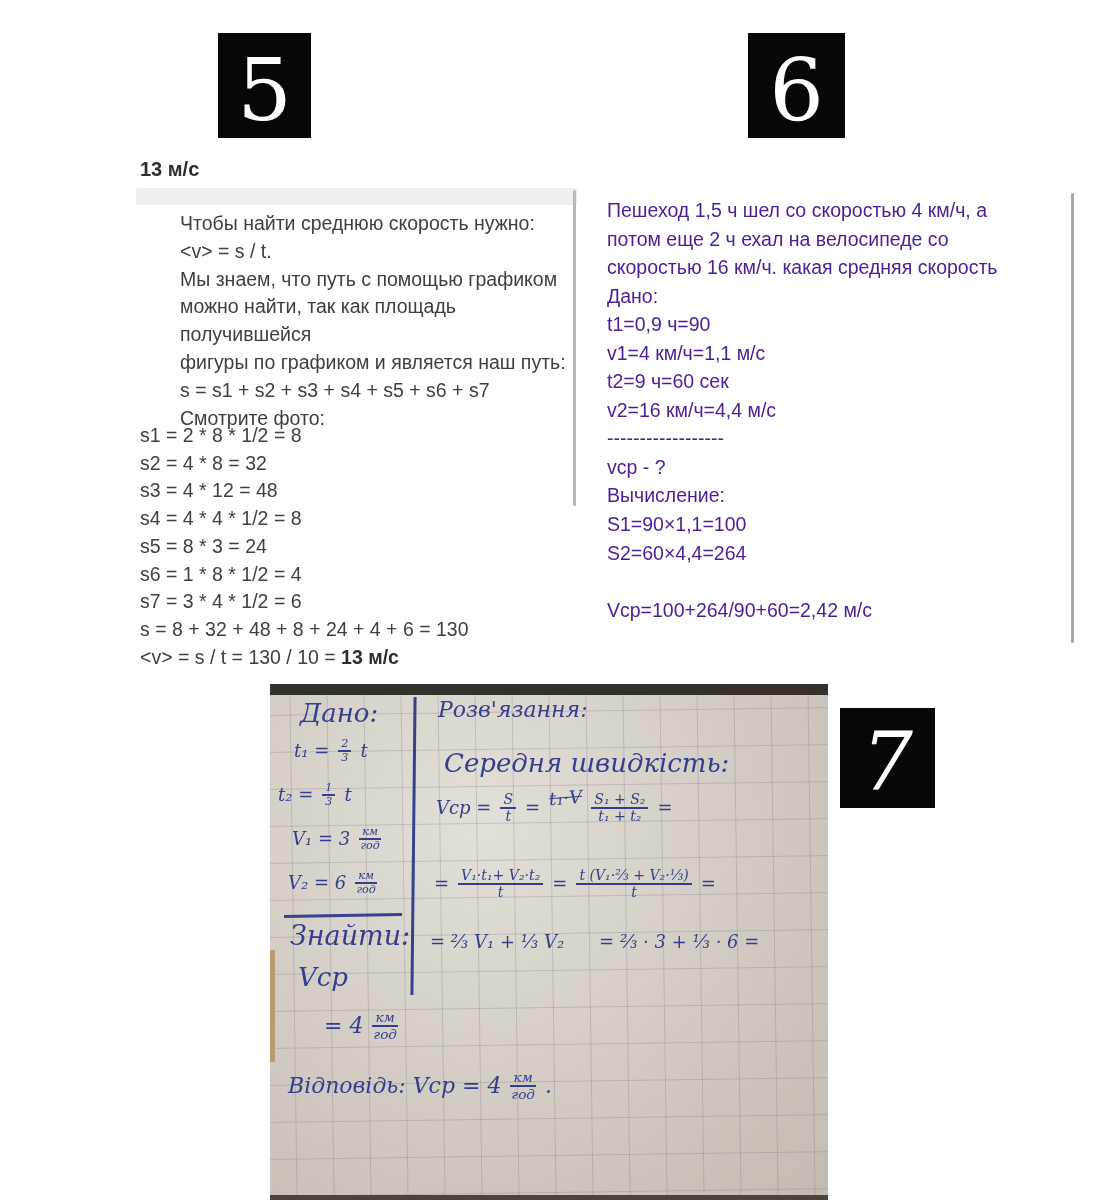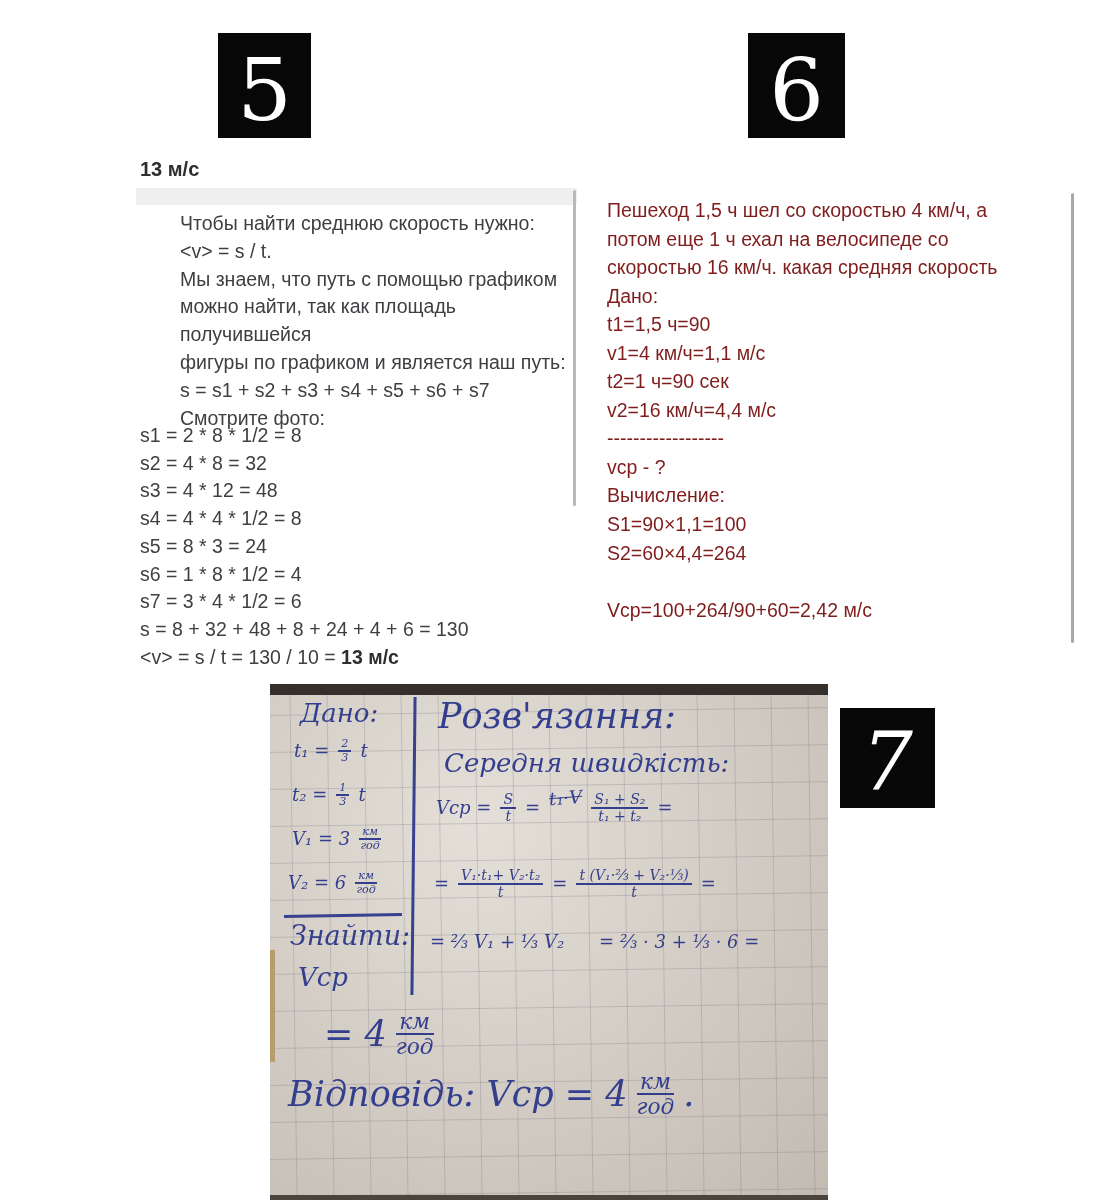--- a/index.html
+++ b/index.html
@@ -18,42 +18,42 @@
   .p5{position:absolute;left:140px;top:158px;width:445px;color:#3d3f42;font-size:19.5px;}
   .p5 .heading{position:absolute;left:0;top:0;font-weight:bold;font-size:20px;color:#2c2e30;}
   .p5 .band{position:absolute;left:-4px;top:30px;width:441px;height:17px;background:#efefef;border-radius:2px;}
   .p5 .para{position:absolute;left:0;top:52px;line-height:27.8px;margin-left:40px;}
   .p5 .calc{position:absolute;left:0;top:264px;line-height:27.7px;}
   .p5 b{color:#2c2e30;}
 
   
   .quote-border{position:absolute;left:573px;top:190px;width:3px;height:316px;background:#b9b9b9;border-radius:2px;}
   .scrollbar-thumb{position:absolute;left:1071px;top:193px;width:3px;height:450px;background:#a8a8a8;border-radius:2px;}
-  .p6{position:absolute;left:607px;top:196px;width:460px;color:#7f1d1d;font-size:19.5px;line-height:28.55px;}
+  .p6{position:absolute;left:607px;top:196px;width:460px;color:#4c1d95;font-size:19.5px;line-height:28.55px;}
   .p6 .line{min-height:28.55px;}
 
   
   .photo{position:absolute;left:270px;top:684px;width:558px;height:516px;overflow:hidden;background:#d2ccc4;
          box-shadow:inset 0 0 46px rgba(70,58,45,0.28);}
   .paper{position:absolute;left:-14px;top:-10px;width:590px;height:540px;transform:rotate(-0.8deg);
          background-color:#d3cdc5;
          background-image:
            linear-gradient(rgba(122,112,132,0.28) 1px, transparent 1px),
            linear-gradient(90deg, rgba(122,112,132,0.28) 1px, transparent 1px),
            radial-gradient(ellipse at 38% 28%, rgba(255,253,246,0.38), rgba(92,80,66,0.16));
          background-size:37px 37px,37px 37px,100% 100%;}
   .photo-topbar{position:absolute;left:0;top:0;width:100%;height:11px;background:#35302b;}
   .photo-bottombar{position:absolute;left:0;bottom:0;width:100%;height:5px;background:#4a443c;}
   .edge-tan{position:absolute;left:0;top:266px;width:5px;height:112px;background:#b99c6d;}
   .ink-divider{position:absolute;left:142px;top:13px;width:2.5px;height:298px;background:#36418f;transform:rotate(0.6deg);}
   .note-underline{position:absolute;left:14px;top:230px;width:118px;height:2.5px;background:#36418f;transform:rotate(-1deg);}
 
   .hw{position:absolute;color:#333e8e;font-family:"DejaVu Serif",serif;font-style:italic;
       white-space:nowrap;line-height:1.05;}
-  .hw26{font-size:26px;} .hw25{font-size:27px;} .hw24{font-size:18px;} .hw27{font-size:35px;}
+  .hw26{font-size:26px;} .hw25{font-size:27px;} .hw24{font-size:18px;} .hw27{font-size:22px;}
   .eq{display:flex;align-items:center;gap:9px;}
   .frac{display:inline-block;vertical-align:middle;text-align:center;line-height:1.08;}
   .frac .fn{display:block;border-bottom:2px solid currentColor;padding:0 3px;}
   .frac .fd{display:block;}
   .frac.small{font-size:0.62em;}
   .frac.big{font-size:0.78em;}
   .strike{text-decoration:line-through;transform:translateY(-10px) rotate(-4deg);display:inline-block;}
   .gapL{margin-left:26px;}
 </style>
 </head>
@@ -95,26 +95,26 @@
       <div>
         <span>&lt;v&gt; = s / t = 130 / 10 = </span><b>13 м/с</b>
       </div>
     </div>
   </div>
 
   <div class="quote-border"></div>
   <div class="scrollbar-thumb"></div>
   <div class="p6">
     <div class="line">Пешеход 1,5 ч шел со скоростью 4 км/ч, а</div>
-    <div class="line">потом еще 1 ч ехал на велосипеде со</div>
+    <div class="line">потом еще 2 ч ехал на велосипеде со</div>
     <div class="line">скоростью 16 км/ч. какая средняя скорость</div>
     <div class="line">Дано:</div>
-    <div class="line">t1=1,5 ч=90</div>
+    <div class="line">t1=0,9 ч=90</div>
     <div class="line">v1=4 км/ч=1,1 м/с</div>
-    <div class="line">t2=1 ч=90 сек</div>
+    <div class="line">t2=9 ч=60 сек</div>
     <div class="line">v2=16 км/ч=4,4 м/с</div>
     <div class="line">------------------</div>
     <div class="line">vcp - ?</div>
     <div class="line">Вычисление:</div>
     <div class="line">S1=90×1,1=100</div>
     <div class="line">S2=60×4,4=264</div>
     <div class="line"></div>
     <div class="line">Vcp=100+264/90+60=2,42 м/с</div>
   </div>
 
@@ -128,21 +128,21 @@
 
     <div class="hw hw26" style="left:30px;top:16px;">Дано:</div>
     <div class="hw hw24 eq" style="left:24px;top:54px;">
       <span>t₁ = </span>
         <span class="frac small">
           <span class="fn">2</span>
           <span class="fd">3</span>
         </span>
         <span> t</span>
     </div>
-    <div class="hw hw24 eq" style="left:22px;top:98px;">
+    <div class="hw hw24 eq" style="left:8px;top:98px;">
       <span>t₂ = </span>
         <span class="frac small">
           <span class="fn">1</span>
           <span class="fd">3</span>
         </span>
         <span> t</span>
     </div>
     <div class="hw hw24 eq" style="left:22px;top:142px;">
       <span>V₁ = 3 </span>
         <span class="frac small">

